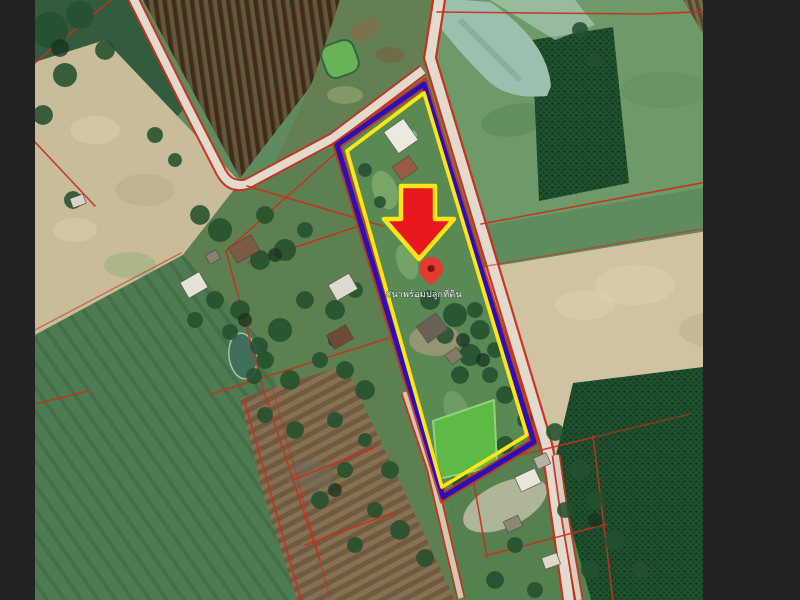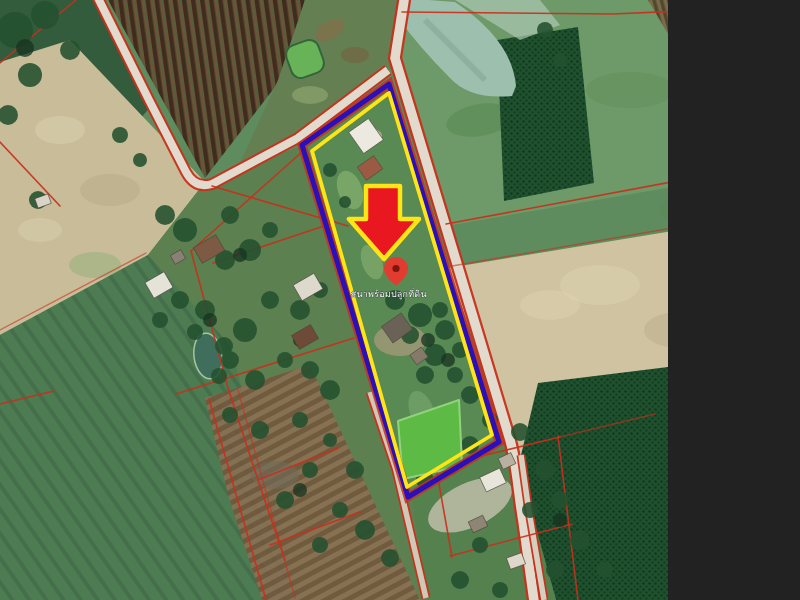--- a/index.html
+++ b/index.html
@@ -1,17 +1,17 @@
 <!DOCTYPE html>
 <html style="--parcel-outline-outer: #2a10b8; --parcel-outline-inner: #ffe516; --cadastral-line: #c8301c; --arrow-fill: #e9171f; --arrow-outline: #ffe516; --pin-color: #e23b30; --pin-dot: #7e150f; --road-surface: #e2dbcd; --parcel-pond: #5cba45; --canal-water: #9dbfae; --village-pond: #3f6f5c;"><head>
 <meta charset="utf-8">
 <style>
   html,body{margin:0;padding:0;background:#222;}
   #stage{position:relative;width:668px;height:600px;overflow:hidden;
-         font-family:"Liberation Sans",sans-serif;}
+         font-family:"Liberation Sans",sans-serif;padding-left:35px;}
   svg{display:block}
   .cad{stroke:var(--cadastral-line,#c8301c);stroke-width:1.6;fill:none;opacity:.92;stroke-linecap:round}
   .cad-f{stroke:var(--cadastral-line,#c8301c);stroke-width:1.4;fill:none;opacity:.6;stroke-linecap:round}
   .road-under{stroke:var(--cadastral-line,#c8301c);fill:none;opacity:.95}
   .road-top{stroke:var(--road-surface,#e2dbcd);fill:none}
   .parcel-red{fill:none;stroke:var(--cadastral-line,#c8301c);stroke-width:9;opacity:.85}
   .parcel-outer{fill:none;stroke:var(--parcel-outline-outer,#2a10b8);stroke-width:5;stroke-linejoin:round}
   .parcel-inner{fill:none;stroke:var(--parcel-outline-inner,#ffe516);stroke-width:3.8;stroke-linejoin:round}
   .arrow{fill:var(--arrow-fill,#e9171f);stroke:var(--arrow-outline,#ffe516);stroke-width:4.5;stroke-linejoin:round}
   .pin{fill:var(--pin-color,#e23b30)}

